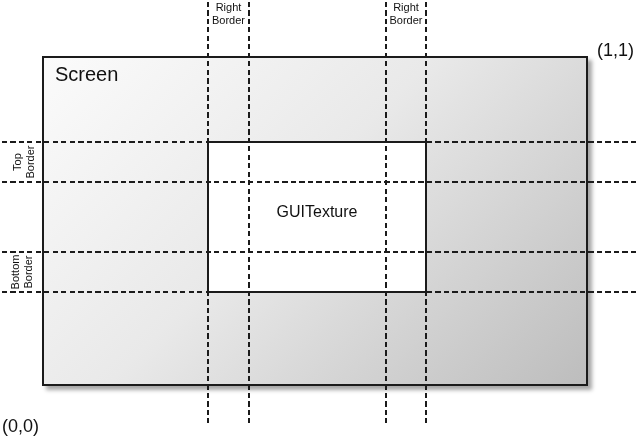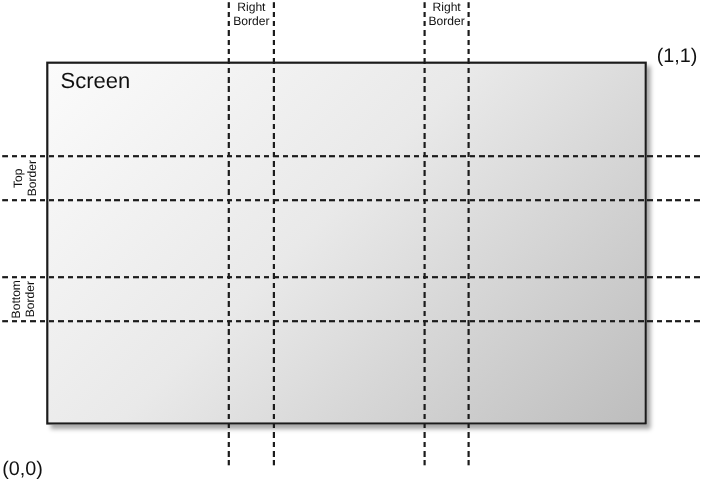--- a/index.html
+++ b/index.html
@@ -105,20 +105,23 @@
 </style>
 </head>
 <body>
 
 <div id="canvas">
 
   <div id="screen-rect">
     <span id="screen-label">Screen</span>
   </div>
 
+  <div id="texture-rect">
+    <span id="texture-label">GUITexture</span>
+  </div>
 
   <div class="vline" id="v-left-outer"></div>
   <div class="vline" id="v-left-inner"></div>
   <div class="vline" id="v-right-inner"></div>
   <div class="vline" id="v-right-outer"></div>
 
   <div class="hline" id="h-top-outer"></div>
   <div class="hline" id="h-top-inner"></div>
   <div class="hline" id="h-bottom-inner"></div>
   <div class="hline" id="h-bottom-outer"></div>

